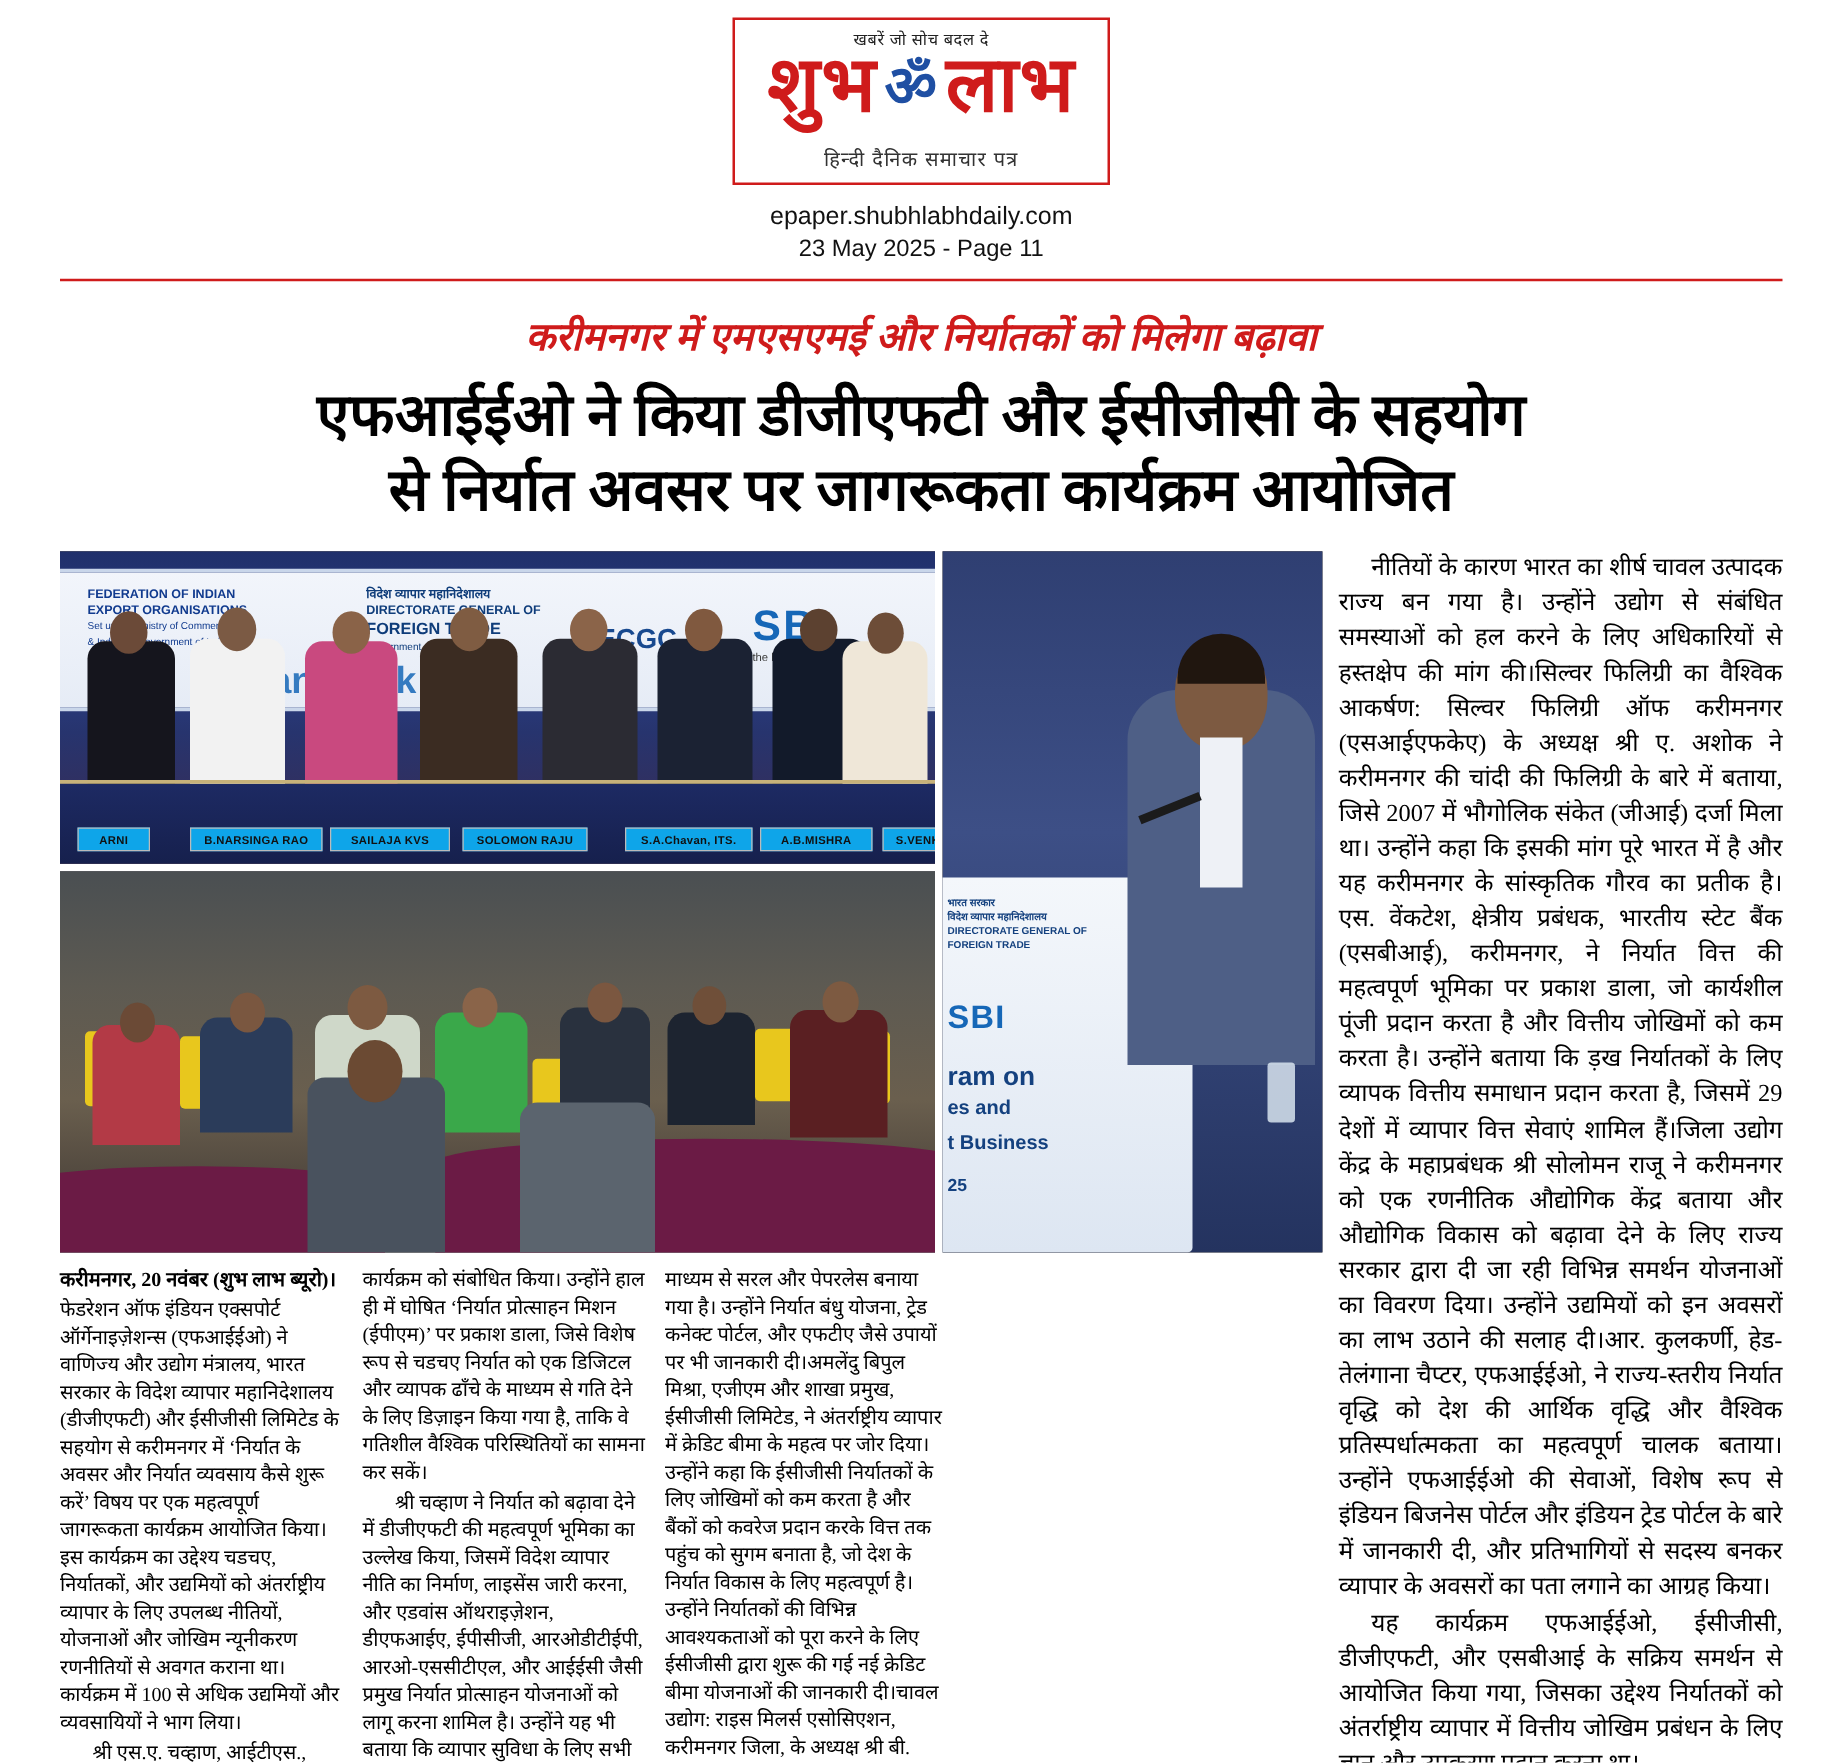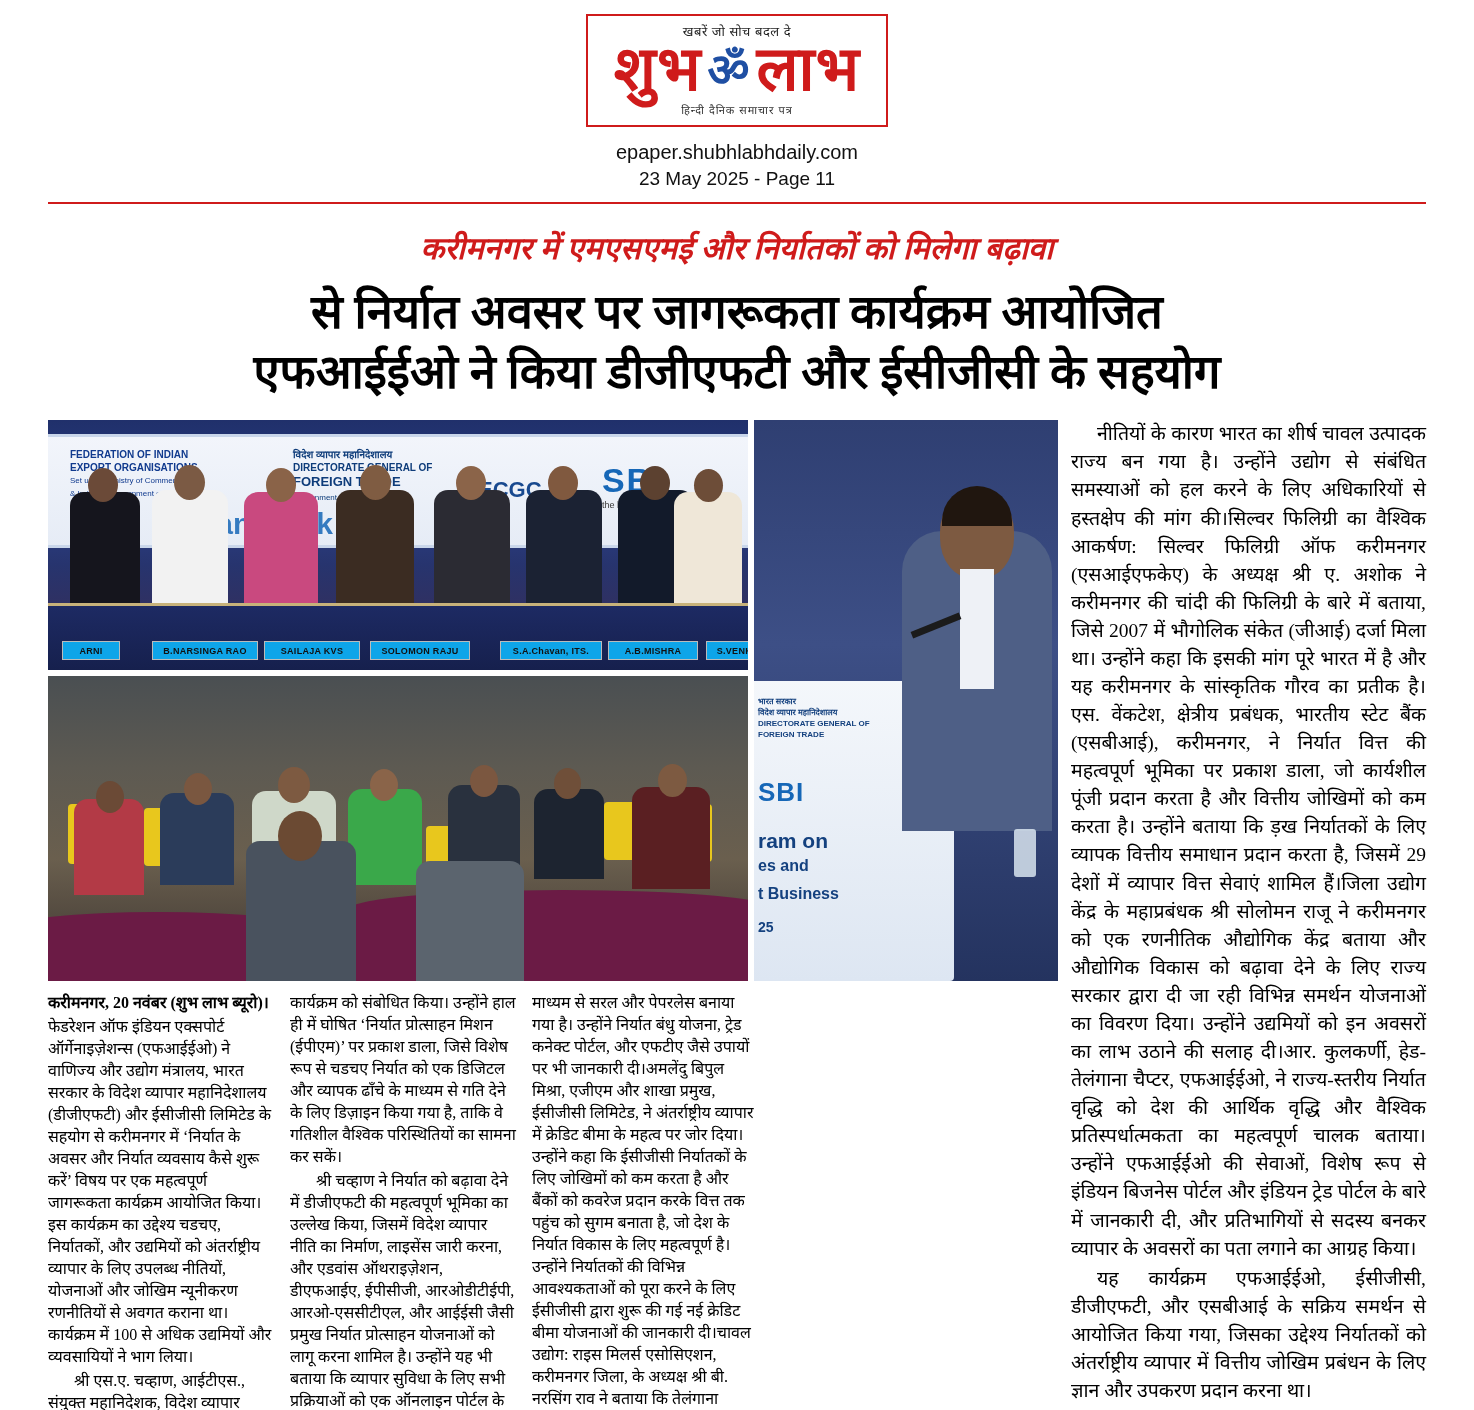--- a/index.html
+++ b/index.html
@@ -49,24 +49,24 @@
     letter-spacing: 1px;
   }
   .logo-main .om {
     color: #1f4fa3;
     font-size: 46px;
     vertical-align: 4px;
     padding: 0 6px;
   }
   .logo-sub {
     font-family: "Liberation Sans", sans-serif;
-    font-size: 11px;
+    font-size: 16px;
     color: #333;
     letter-spacing: 1px;
-    margin-top: 2px;
+    margin-top: 16px;
   }
   .site-url {
     font-family: "Liberation Sans", sans-serif;
     font-size: 20px;
     color: #111;
     margin-top: 14px;
   }
   .issue-line {
     font-family: "Liberation Sans", sans-serif;
     font-size: 19px;
@@ -226,22 +226,22 @@
       </div>
       <div class="logo-sub">हिन्दी दैनिक समाचार पत्र</div>
     </div>
     <div class="site-url">epaper.shubhlabhdaily.com</div>
     <div class="issue-line">23 May 2025 - Page 11</div>
     <div class="rule"></div>
   </div>
 
   <div class="kicker">करीमनगर में एमएसएमई और निर्यातकों को मिलेगा बढ़ावा</div>
   <div class="headline">
+    <div>एफआईईओ ने किया डीजीएफटी और ईसीजीसी के सहयोग</div>
     <div>से निर्यात अवसर पर जागरूकता कार्यक्रम आयोजित</div>
-    <div>एफआईईओ ने किया डीजीएफटी और ईसीजीसी के सहयोग</div>
   </div>
 
   <div class="content">
 
     <div class="photo-zone">
       <div class="photo-left-col">
 
         <div class="photo photo-dais">
           <div class="dais-bg"></div>
           <div class="banner">

